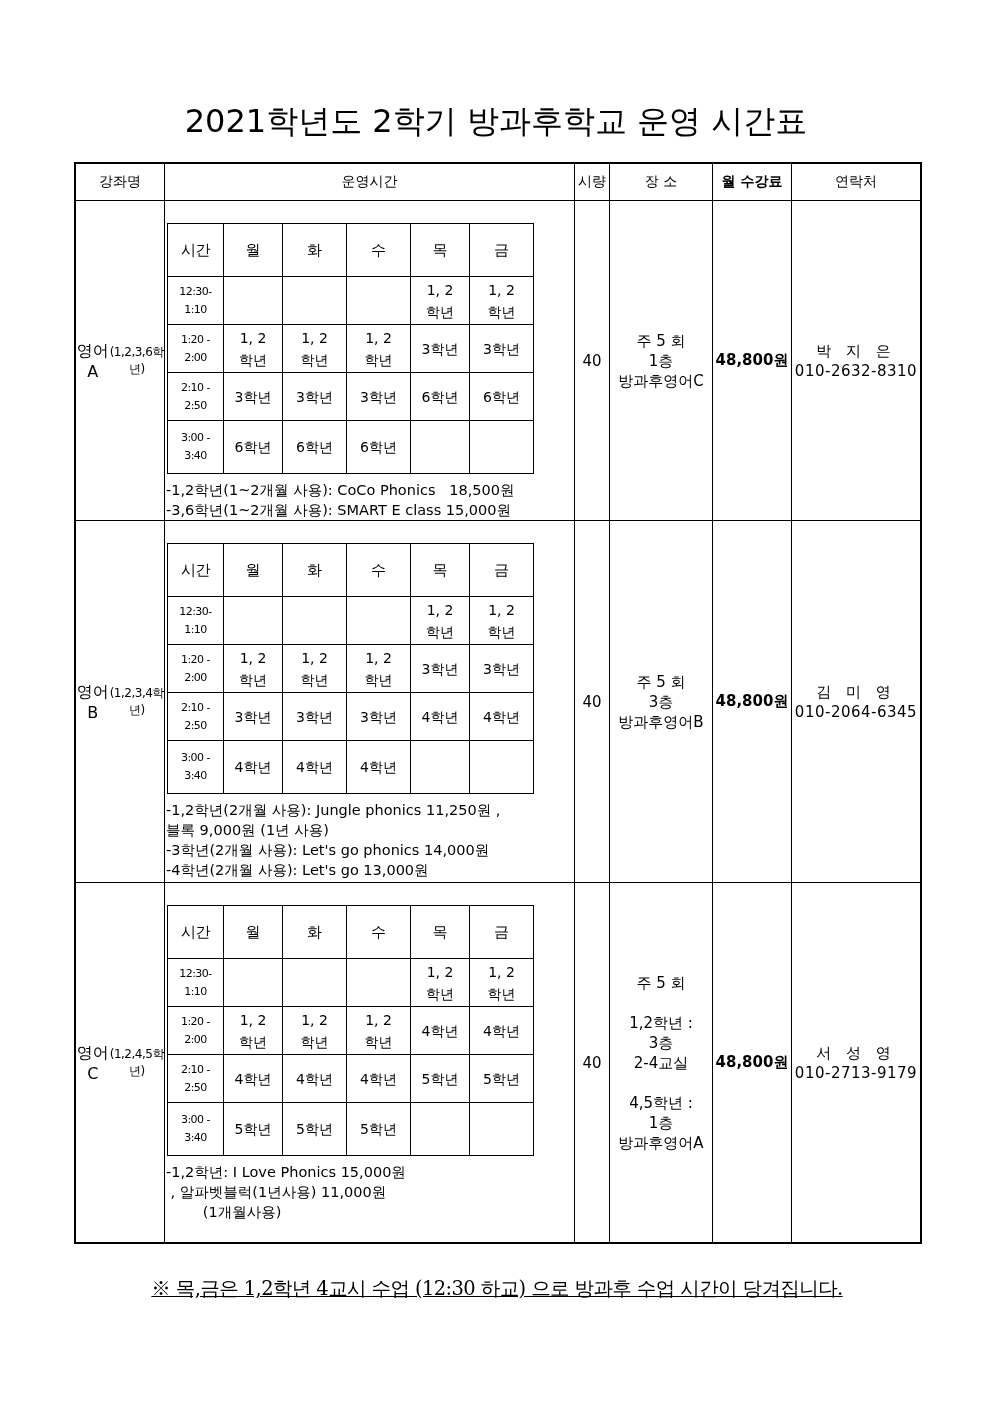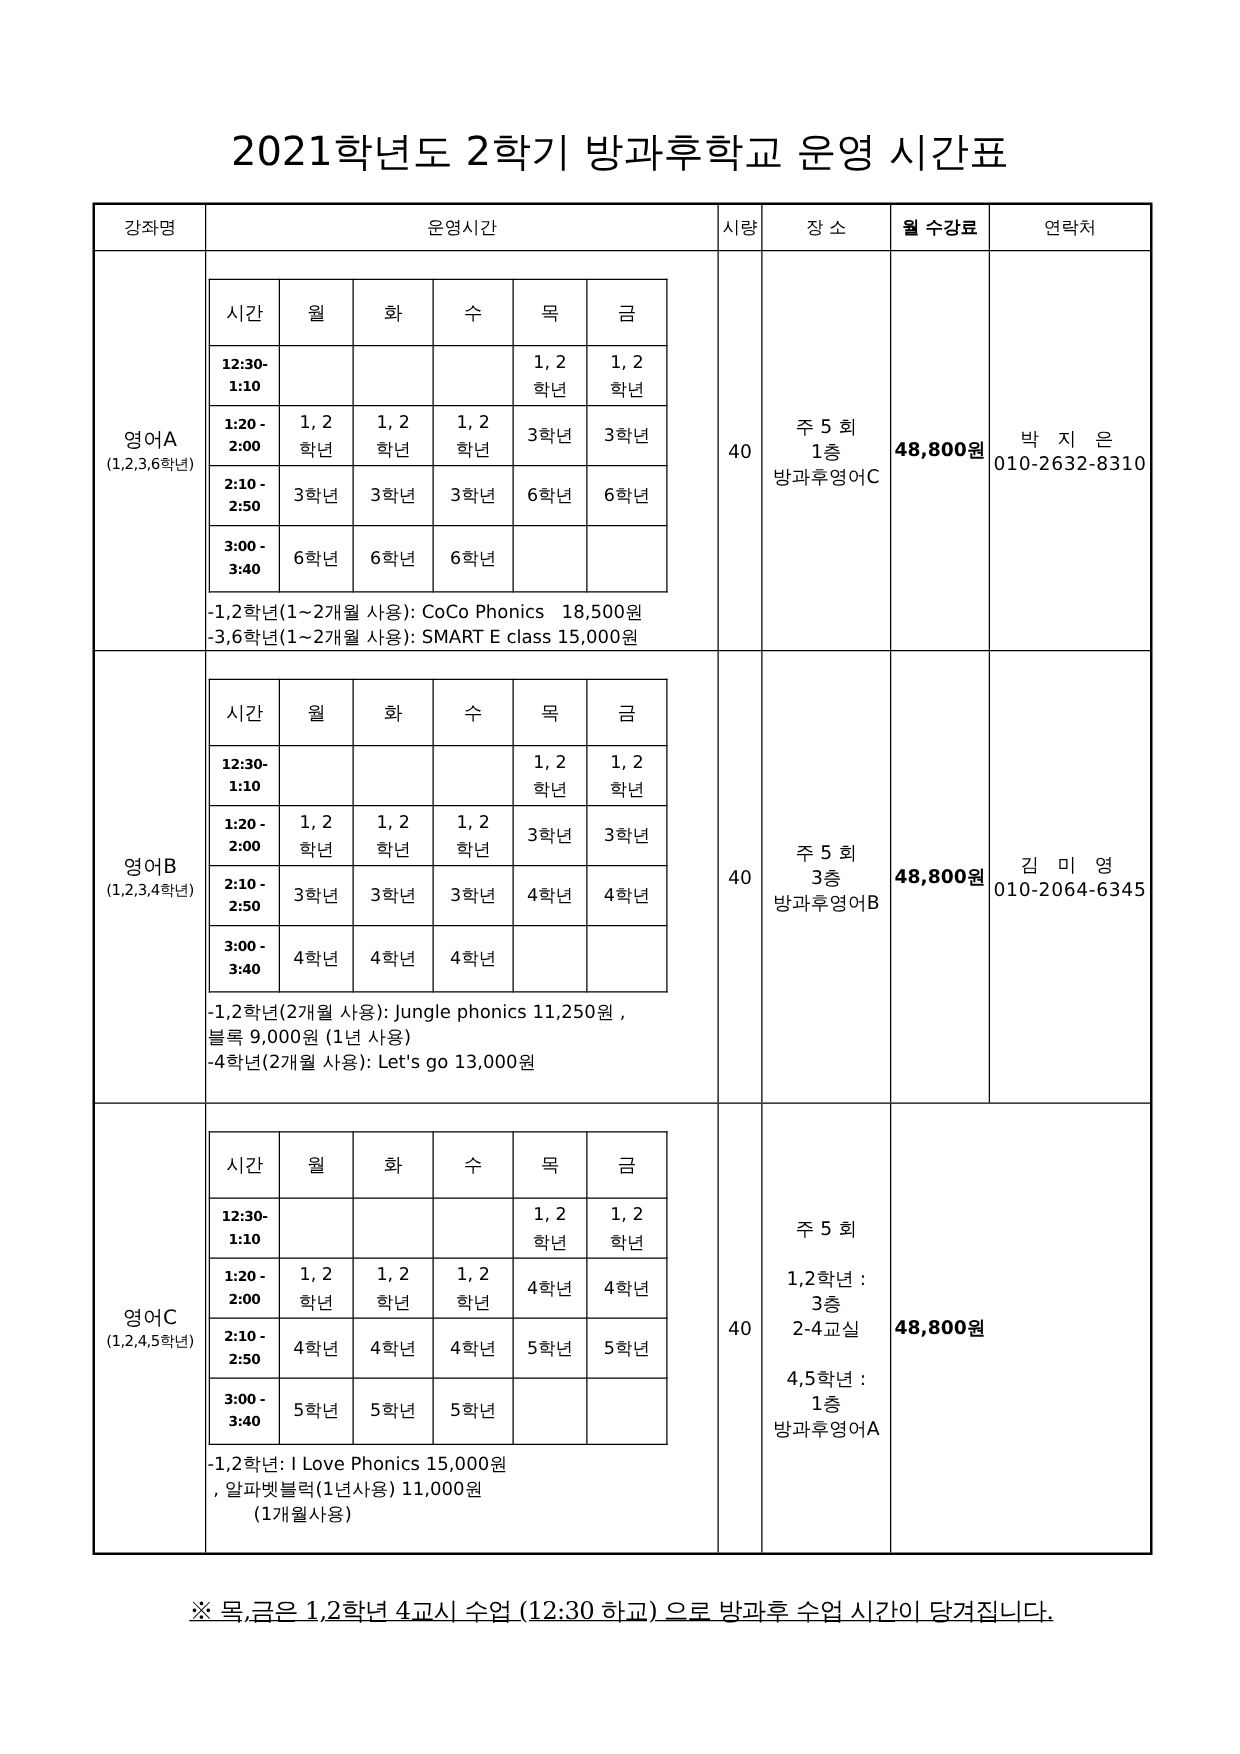--- a/index.html
+++ b/index.html
@@ -14,27 +14,27 @@
   .c-time { width:410px; position:relative; }
   .c-min { width:35px; }
   .c-loc { width:103px; }
   .c-fee { width:79px;font-weight:bold; }
   .c-contact { width:129px; }
   .hdr { height:36px; font-size:14px; }
   .sec { font-size:15px; }
   .sec-a { height:320px; }
   .sec-b { height:362px; }
   .sec-c { height:360px; }
-  .cname { display:flex; flex-direction:column; align-items:center; }
+  .cname { display:flex; flex-direction:row; align-items:center; }
   .cname .n { font-size:16px; }
   .cname .g { font-size:12px; letter-spacing:-0.5px; }
   .c-time { display:block; padding:4px; }
   .sched { position:absolute; left:2px; top:22px; border-collapse:collapse; }
   .sched td { border:1.2px solid #000; text-align:center; vertical-align:middle; padding:0; font-size:14px; line-height:22px; }
-  .sched td.t { width:55px; font-size:11px; font-weight:bold; line-height:18px; letter-spacing:-0.5px; }
+  .sched td.t { width:55px; font-size:11px; font-weight:normal; line-height:18px; letter-spacing:-0.5px; }
   .sched td.d { width:58px; }
   .sched td.d2 { width:63px; }
   .sched tr.h td { height:52px; font-size:15px; }
   .sched tr.r td { height:47px; }
   .sched tr.r5 td { height:52px; }
   .notes { position:absolute; left:1px; font-size:14.5px; line-height:20px; text-align:left; white-space:pre; }
   .loc, .contact { display:flex; flex-direction:column; align-items:center; font-size:15px; line-height:20px; }
   .contact .p { font-size:15px; letter-spacing:0.5px; }
   .contact .nm { letter-spacing:5px; }
   .footer { position:absolute; left:74px; top:1275px; width:846px; text-align:center; font-family:"DejaVu Serif", serif; font-size:19.5px; text-decoration:underline; letter-spacing:-0.6px; white-space:nowrap; }
@@ -267,21 +267,21 @@
                 <div>4학년</div>
               </td>
               <td class="d2">
                 <div>4학년</div>
               </td>
               <td class="d"></td>
               <td class="d2"></td>
             </tr>
           </tbody>
         </table>
-        <div class="notes" style="top:279px"><div>-1,2학년(2개월 사용): Jungle phonics 11,250원 ,</div><div>블록 9,000원 (1년 사용)</div><div>-4학년(2개월 사용): Let's go 13,000원</div></div>
+        <div class="notes" style="top:279px"><div>-1,2학년(2개월 사용): Jungle phonics 11,250원 ,</div><div>블록 9,000원 (1년 사용)</div><div>-3학년(2개월 사용): Let's go phonics 14,000원</div><div>-4학년(2개월 사용): Let's go 13,000원</div></div>
       </div>
       <div class="cell c-min">
         <span>40</span>
       </div>
       <div class="cell c-loc">
         <div class="loc">
           <div style="min-height:20px">주 5 회</div>
           <div style="min-height:20px">3층</div>
           <div style="min-height:20px">방과후영어B</div>
         </div>
@@ -409,16 +409,22 @@
           <div style="min-height:20px">2-4교실</div>
           <div style="min-height:20px"></div>
           <div style="min-height:20px">4,5학년 :</div>
           <div style="min-height:20px">1층</div>
           <div style="min-height:20px">방과후영어A</div>
         </div>
       </div>
       <div class="cell c-fee">
         <span>48,800원</span>
       </div>
+      <div class="cell c-contact">
+        <div class="contact">
+          <span class="nm">서 성 영</span>
+          <span class="p">010-2713-9179</span>
+        </div>
+      </div>
     </div>
 </div>
 
 <div class="footer">※ 목,금은 1,2학년 4교시 수업 (12:30 하교) 으로 방과후 수업 시간이 당겨집니다.</div>
 
 </body></html>

